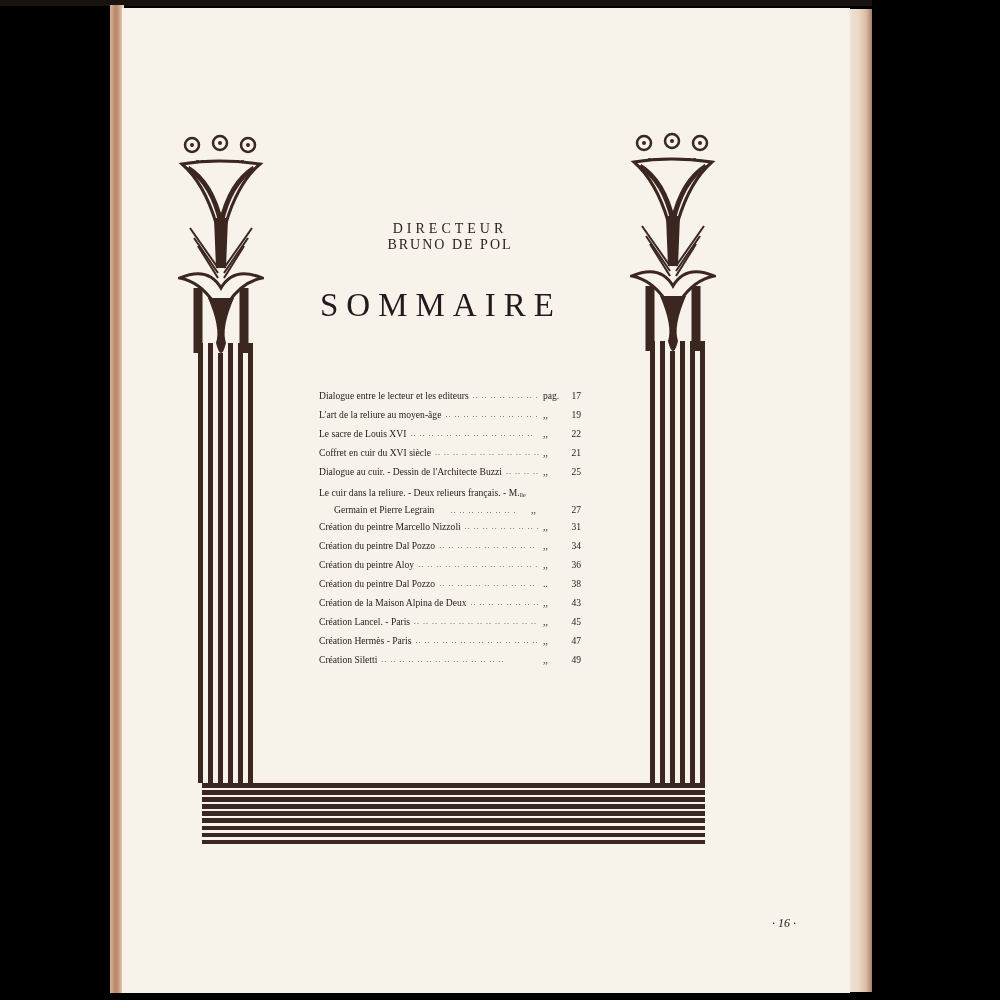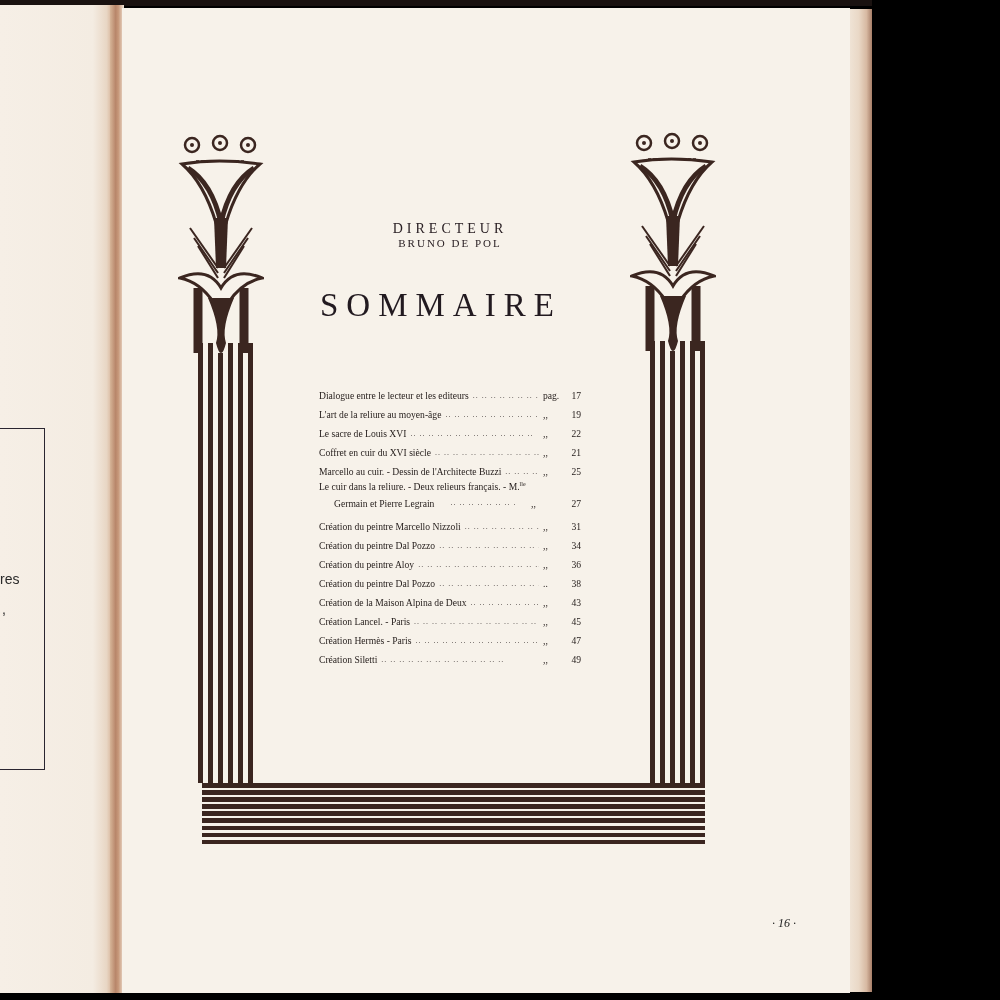--- a/index.html
+++ b/index.html
@@ -43,21 +43,21 @@
     position: absolute; left: 0; top: 0; width: 872px; height: 6px; background: #1a1210;
   }
 
   
   .director-label {
     position: absolute; left: 0; width: 100%; top: 221px; text-align: center;
     font-size: 14px; letter-spacing: 4px; color: #2a2024;
   }
   .director-name {
     position: absolute; left: 0; width: 100%; top: 237px; text-align: center;
-    font-size: 11px; letter-spacing: 2px; color: #2a2024;
+    font-size: 14px; letter-spacing: 2px; color: #2a2024;
   }
   .title {
     position: absolute; left: 0; width: 100%; top: 287px; text-align: left;
     font-size: 33px; letter-spacing: 8px; color: #221a20; font-weight: normal;
   }
   .header-center { position: absolute; left: 320px; top: 0; width: 260px; height: 340px; }
 
   
   .toc {
     position: absolute; left: 319px; top: 386px; width: 262px;
@@ -67,45 +67,40 @@
     display: flex; align-items: center; height: 19px; white-space: nowrap;
   }
   .toc-row.multi { height: auto; flex-direction: column; align-items: stretch; margin-bottom: 2px; }
   .toc-row .lbl { flex: 0 0 auto; }
   .toc-row .dots {
     flex: 1 1 auto; overflow: hidden; margin: 0 4px; color: #3a3030;
     letter-spacing: 1px; font-size: 8px;
   }
   .toc-row .ref { flex: 0 0 auto; width: 22px; text-align: left; }
   .toc-row .pg { flex: 0 0 auto; width: 16px; text-align: right; }
-  .sub-line { display: flex; align-items: flex-start; height: 17px; }
+  .sub-line { display: flex; align-items: flex-end; height: 17px; }
   .sub-line.indent { padding-left: 15px; gap: 12px; }
   sup { font-size: 6px; }
 
   .folio {
     position: absolute; left: 772px; top: 916px; font-style: italic;
     font-size: 12px; color: #222;
   }
 
   
   .ornament { position: absolute; }
   .stripes-bottom { position: absolute; left: 202px; top: 783px; width: 503px; height: 64px; }
   .stripes-bottom div { height: 4.5px; background: #3b2620; margin-bottom: 2.6px; }
 </style>
 </head>
 <body>
 
 <div class="spread">
   <div class="top-shadow"></div>
 
-  <div class="left-page">
-    <div class="left-box"></div>
-    <span class="left-frag" style="top:566px;">res</span>
-    <span class="left-frag" style="top:596px;left:2px;">,</span>
-  </div>
 
   <div class="gutter"></div>
 
   <div class="right-page"></div>
   <div class="page-edge"></div>
 
   <div class="header-center">
     <div class="director-label">DIRECTEUR</div>
     <div class="director-name">BRUNO DE POL</div>
     <h1 class="title" style="margin:0;">SOMMAIRE</h1>
@@ -130,21 +125,21 @@
       <span class="ref">,,</span>
       <span class="pg">22</span>
     </div>
     <div class="toc-row">
       <span class="lbl">Coffret en cuir du XVI siècle</span>
       <span class="dots">.. .. .. .. .. .. .. .. .. .. .. .. .. ..</span>
       <span class="ref">,,</span>
       <span class="pg">21</span>
     </div>
     <div class="toc-row">
-      <span class="lbl">Marcello au cuir. - Dessin de l'Architecte Buzzi</span>
+      <span class="lbl">Dialogue au cuir. - Dessin de l'Architecte Buzzi</span>
       <span class="dots">.. .. .. .. .. .. .. .. .. .. .. .. .. ..</span>
       <span class="ref">,,</span>
       <span class="pg">25</span>
     </div>
     <div class="toc-row multi">
       <div class="sub-line">
         <span class="lbl">Le cuir dans la reliure. - Deux relieurs français. - M.</span>
           <sup>lle</sup>
       </div>
       <div class="sub-line indent">

